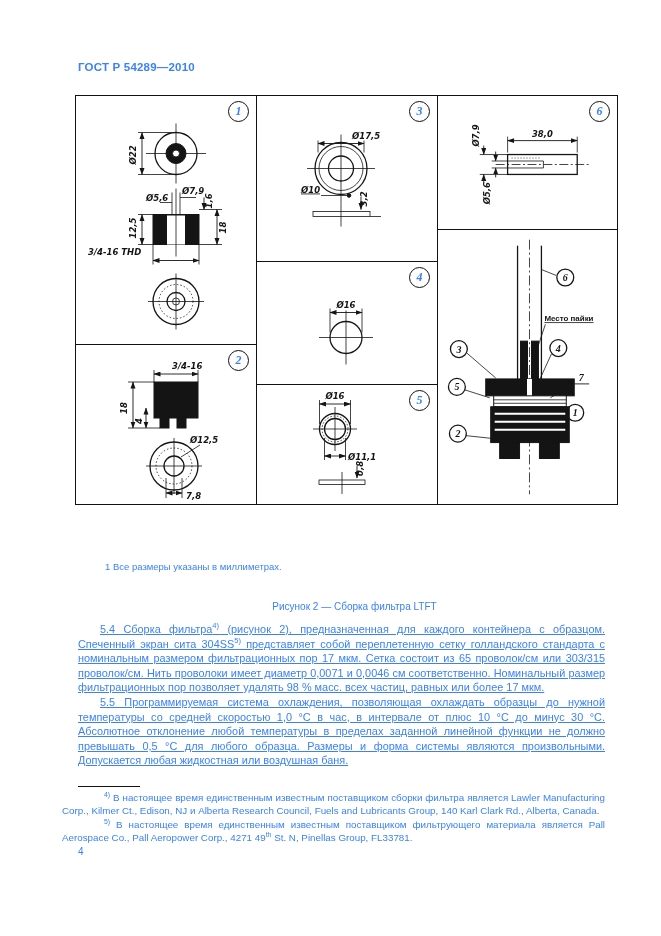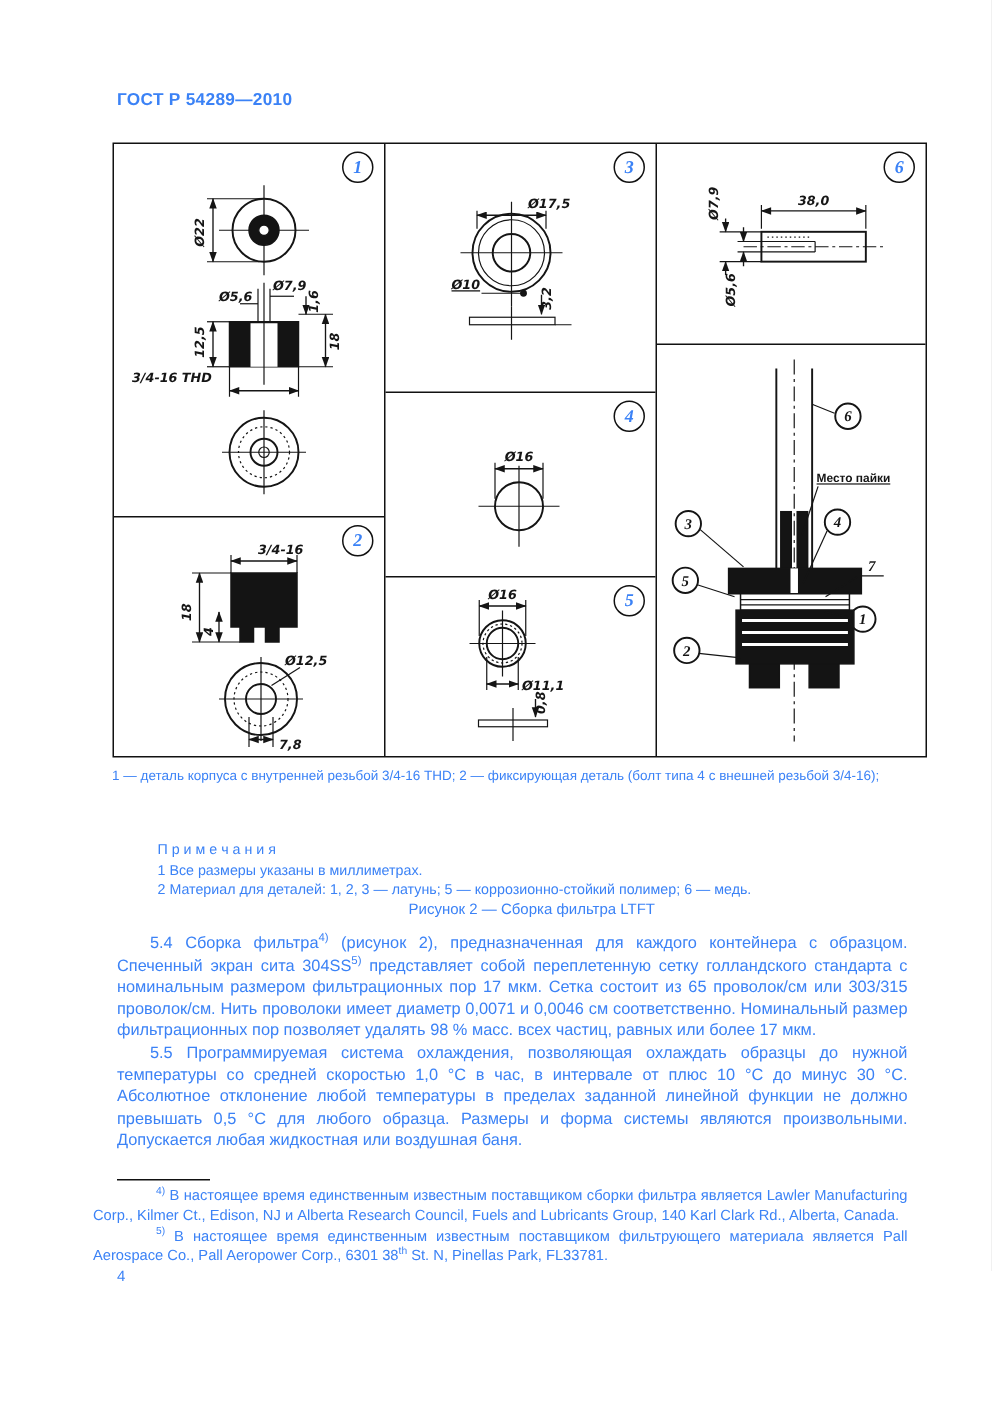--- a/index.html
+++ b/index.html
@@ -24,21 +24,21 @@
   .dk{fill:#141414;stroke:#141414;}
   text.dim{font:italic 700 8.5px "DejaVu Sans",sans-serif;fill:#151515;}
   text.co{font:italic 700 10px "Liberation Serif",serif;fill:#151515;}
   
   .legend{position:absolute;left:58px;top:511px;width:545px;text-align:center;
           font-size:9px;line-height:13px;}
   .notes{position:absolute;left:105px;top:560px;font-size:9.5px;line-height:13.5px;}
   .caption{position:absolute;left:0;top:601px;width:661px;text-align:center;font-size:10px;padding-left:24px;}
   .bodytext{position:absolute;left:78px;top:622px;width:527px;font-size:10.9px;
             line-height:14.6px;text-align:justify;}
-  .bodytext p{margin:0;text-indent:22px;}
+  .bodytext p{margin:0;text-indent:22px;text-decoration:underline;}
   sup{font-size:70%;line-height:0;}
   .fn-rule{position:absolute;left:78px;top:786px;width:62px;border-top:1.2px solid #111;}
   .footnotes{position:absolute;left:62px;top:791px;width:543px;font-size:9.8px;
              line-height:13.4px;text-align:justify;}
   .footnotes p{margin:0;text-indent:42px;}
   .page-num{position:absolute;left:78px;top:846px;font-size:10px;}
 </style>
 </head>
 <body>
 
@@ -314,37 +314,34 @@
           <text class="co" x="144" y="150" text-anchor="middle">7</text>
           <text class="co" x="138" y="185.5" text-anchor="middle">1</text>
           <text class="co" x="20" y="206.5" text-anchor="middle">2</text>
           <text x="107" y="90" font-family="Liberation Sans, sans-serif" font-size="8" font-weight="bold" fill="#151515" text-decoration="underline">Место пайки</text>
         </svg>
       </div>
     </div>
   </div>
 
   <div class="legend">
-    <div>1 — деталь корпуса с внутренней резьбой 3/4-16 THD; 2 — фиксирующая деталь (болт типа 4 с внешней резьбой 3/4-16);</div>
   </div>
 
   <div class="notes">
-    <div>П р и м е ч а н и я</div>
     <div>1  Все размеры указаны в миллиметрах.</div>
-    <div>2  Материал для деталей: 1, 2, 3 — латунь; 5 — коррозионно-стойкий полимер; 6 — медь.</div>
   </div>
 
   <div class="caption">Рисунок 2 — Сборка фильтра LTFT</div>
 
   <div class="bodytext">
     <p><span>5.4  Сборка фильтра</span><sup>4)</sup><span> (рисунок 2), предназначенная для каждого контейнера с образцом. Спеченный экран сита 304SS</span><sup>5)</sup><span> представляет собой переплетенную сетку голландского стандарта с номинальным размером фильтрационных пор 17 мкм. Сетка состоит из 65 проволок/см или 303/315 проволок/см. Нить проволоки имеет диаметр 0,0071 и 0,0046 см соответственно. Номинальный размер фильтрационных пор позволяет удалять 98 % масс. всех частиц, равных или более 17 мкм.</span></p>
     <p>5.5  Программируемая система охлаждения, позволяющая охлаждать образцы до нужной температуры со средней скоростью 1,0 °C в час, в интервале от плюс 10 °C до минус 30 °C. Абсолютное отклонение любой температуры в пределах заданной линейной функции не должно превышать 0,5 °C для любого образца. Размеры и форма системы являются произвольными. Допускается любая жидкостная или воздушная баня.</p>
   </div>
 
   <div class="fn-rule"></div>
 
   <div class="footnotes">
     <p><sup>4)</sup><span> В настоящее время единственным известным поставщиком сборки фильтра является Lawler Manufacturing Corp., Kilmer Ct., Edison, NJ и Alberta Research Council, Fuels and Lubricants Group, 140 Karl Clark Rd., Alberta, Canada.</span></p>
-    <p><sup>5)</sup><span> В настоящее время единственным известным поставщиком фильтрующего материала является Pall Aerospace Co., Pall Aeropower Corp., 6301 38</span><sup>th</sup><span> St. N, Pinellas Park, FL33781.</span></p>
+    <p><sup>5)</sup><span> В настоящее время единственным известным поставщиком фильтрующего материала является Pall Aerospace Co., Pall Aeropower Corp., 4271 49</span><sup>th</sup><span> St. N, Pinellas Group, FL33781.</span></p>
   </div>
 
   <div class="page-num">4</div>
 </div>
 
 </body></html>

